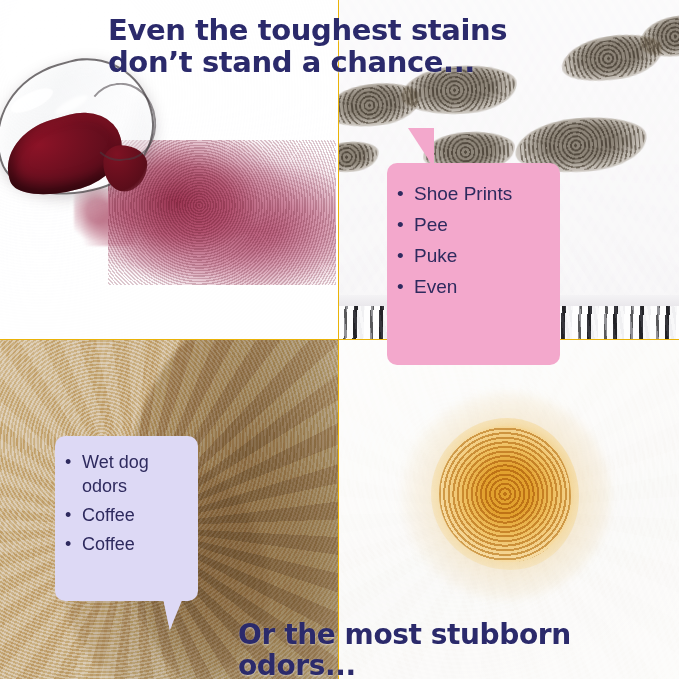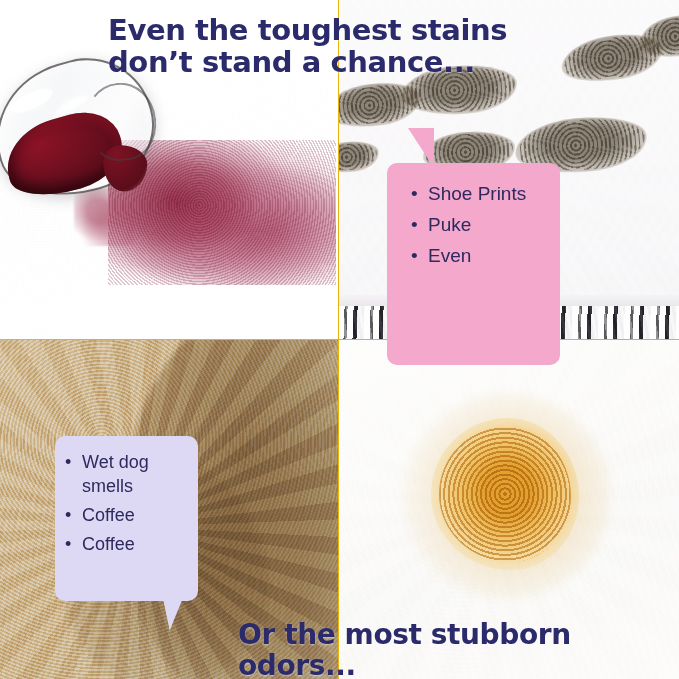--- a/index.html
+++ b/index.html
@@ -329,21 +329,21 @@
     left: 0; top: 0;
     font-size: 1em;
     line-height: inherit;
   }
 
   
   .callout-pink {
     left: 387px; top: 163px;
     width: 173px; height: 202px;
     background: #f3a8cc;
-    padding: 16px 10px 6px 24px;
+    padding: 16px 10px 6px 10px;
     font-size: 19px;
     line-height: 1.63;
   }
   .pink-tail {
     position: absolute;
     left: 399px; top: 128px;
     width: 0; height: 0;
     border-left: 9px solid transparent;
     border-right: 26px solid #f3a8cc;
     border-bottom: 40px solid transparent;
@@ -414,28 +414,29 @@
     <div class="yellow-stain"></div>
   </div>
 
   <div class="headline">Even the toughest stains
 don’t stand a chance...</div>
 
   <div class="pink-tail"></div>
   <div class="callout callout-pink">
     <ul>
       <li>Shoe Prints</li>
+      <li>Pee</li>
       <li>Puke</li>
       <li>Even</li>
     </ul>
   </div>
 
   <div class="callout callout-lav">
     <ul>
-      <li>Wet dog smells</li>
+      <li>Wet dog odors</li>
       <li>Coffee</li>
       <li>Coffee</li>
     </ul>
   </div>
   <div class="lav-tail"></div>
 
   <div class="footline">Or the most stubborn odors...</div>
 
 </div>
 

